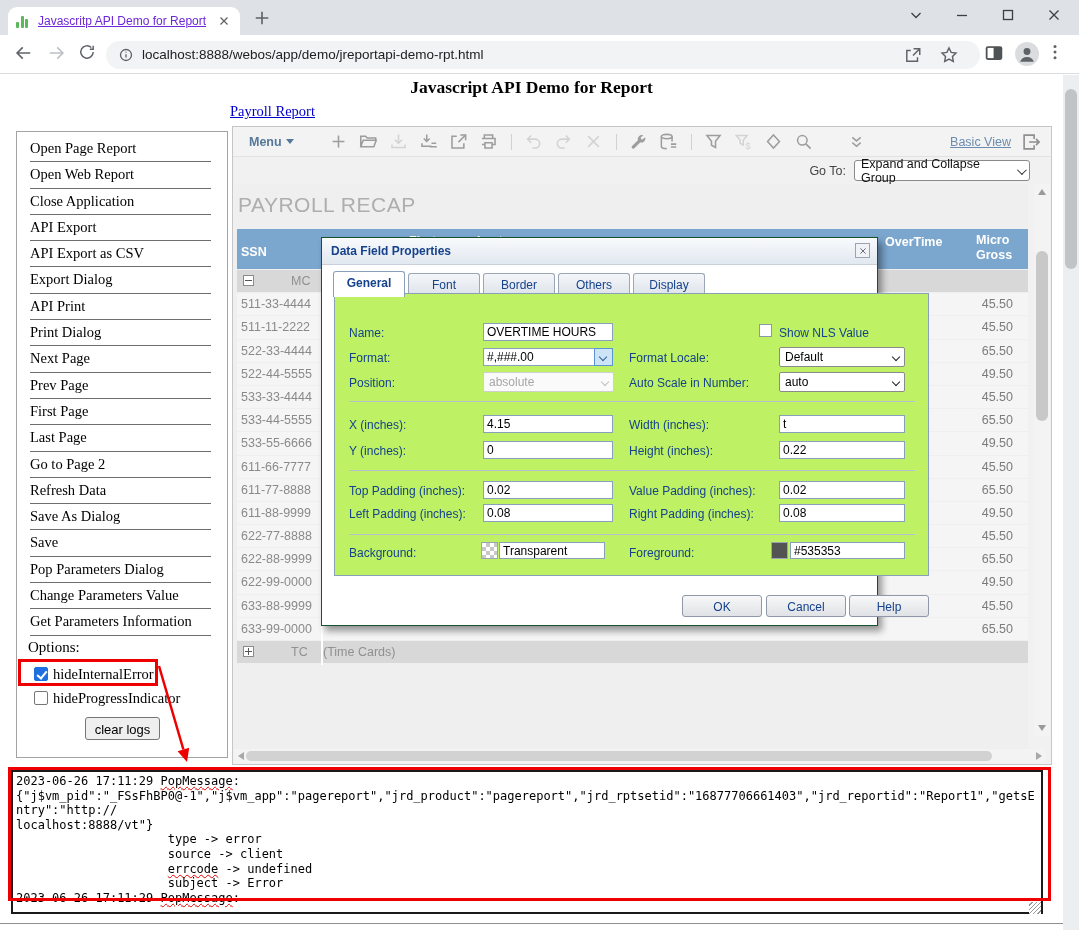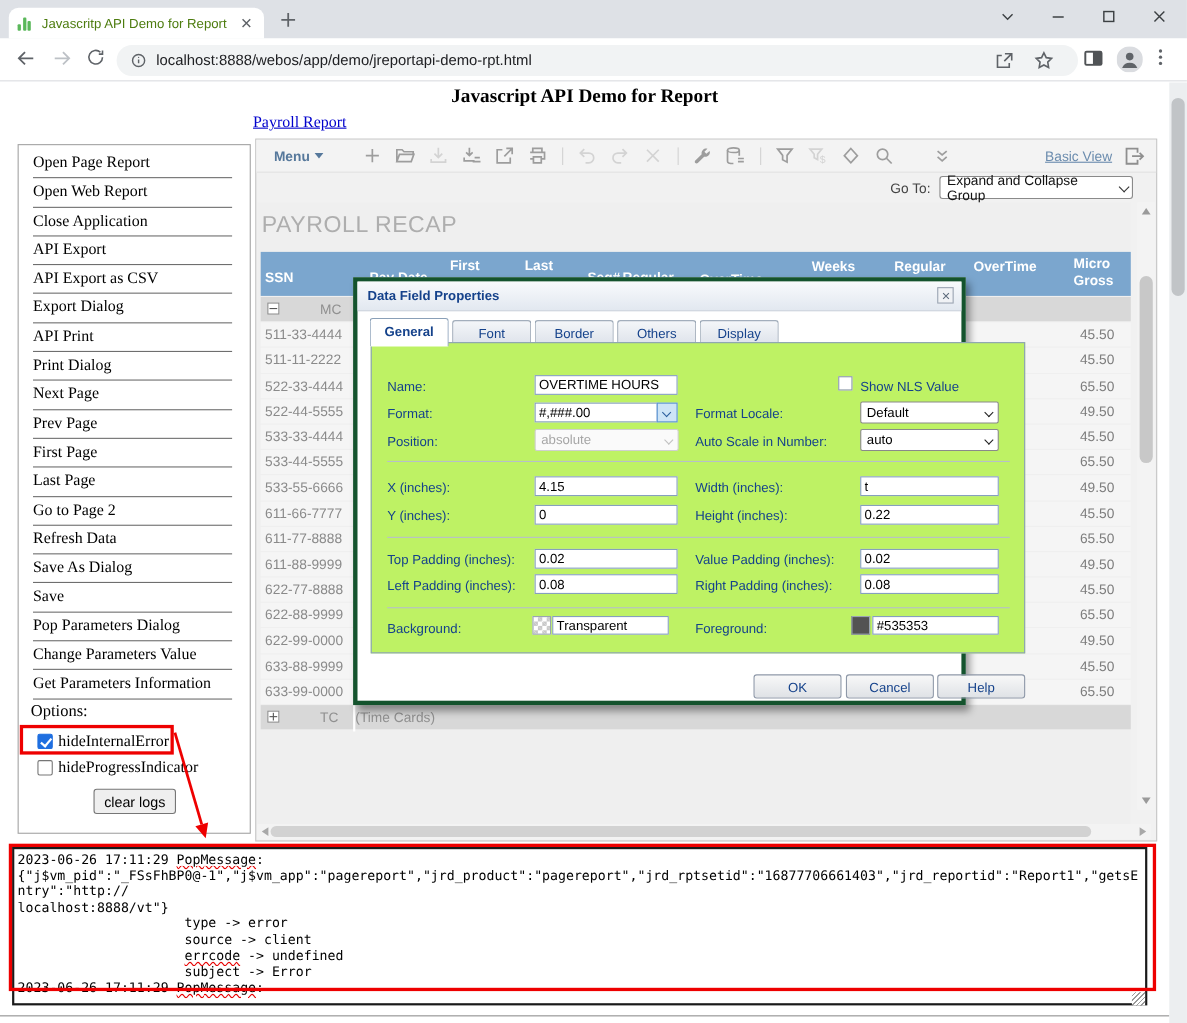--- a/index.html
+++ b/index.html
@@ -2,21 +2,21 @@
 <html><head>
 <meta charset="utf-8">
 <style>
   html,body{margin:0;padding:0;background:#fff;}
   .app{position:relative;width:1079px;height:930px;font-family:"Liberation Sans",sans-serif;overflow:hidden;background:#fff;}
   
   .tabstrip{position:absolute;left:0;top:0;width:1079px;height:35px;background:#dee1e6;}
   .tab{position:absolute;left:8px;top:7px;width:232px;height:28px;background:#fff;border-radius:9px 9px 0 0;display:flex;align-items:center;padding:0 8px;box-sizing:border-box;}
   .favicon{width:14px;height:14px;display:flex;align-items:flex-end;gap:1.5px;margin-right:8px;}
   .favicon i{display:block;width:3px;background:#5bb85b;border-radius:1px;}
-  .tab-title{font-size:12px;color:#4d7c0f;white-space:nowrap;overflow:hidden;flex:1;}
+  .tab-title{font-size:12px;color:#6d28d9;white-space:nowrap;overflow:hidden;flex:1;text-decoration:underline;}
   .tab-close{width:16px;height:16px;color:#5f6368;flex:0 0 auto;}
   .newtab{position:absolute;left:252px;top:8px;width:24px;height:24px;color:#5f6368;}
   .winctl{position:absolute;right:2px;top:0;height:30px;display:flex;}
   .winctl span{width:46px;display:flex;align-items:center;justify-content:center;color:#3c4043;}
   .ic{width:16px;height:16px;stroke:currentColor;fill:none;stroke-width:1.3;}
   .urlrow{position:absolute;left:0;top:35px;width:1079px;height:39px;background:#fff;border-bottom:1px solid #dadce0;box-sizing:border-box;}
   .navbtn{position:absolute;top:8px;width:22px;height:22px;color:#5f6368;}
   .navbtn.disabled{color:#bdc1c6;}
   .urlpill{position:absolute;left:106px;top:6px;width:874px;height:28px;border-radius:14px;background:#f1f3f4;}
   .url-info{position:absolute;left:12px;top:6px;width:16px;height:16px;color:#5f6368;}
@@ -87,21 +87,21 @@
   .vscroll .arr{position:absolute;left:4px;width:0;height:0;border-left:4px solid transparent;border-right:4px solid transparent;}
   .vscroll .up{top:5px;border-bottom:6px solid #9a9a9a;}
   .vscroll .dn{bottom:5px;border-top:6px solid #9a9a9a;}
   .vscroll .thumb{position:absolute;left:2px;top:67px;width:12px;height:170px;background:#c8c8c8;border-radius:6px;}
   .hscroll{position:absolute;left:1px;bottom:1px;height:14px;width:812px;background:#f3f3f3;}
   .hscroll .arr{position:absolute;top:3px;width:0;height:0;border-top:4px solid transparent;border-bottom:4px solid transparent;}
   .hscroll .lf{left:4px;border-right:6px solid #a8a8a8;}
   .hscroll .rt{right:4px;border-left:6px solid #a8a8a8;}
   .hscroll .thumb{position:absolute;left:12px;top:2px;width:746px;height:10px;background:#d2d2d2;border-radius:5px;}
   
-  .dialog{position:absolute;left:321px;top:177px;width:557px;height:389px;background:#fff;border:4px solid #14532d;box-shadow:4px 5px 7px rgba(0,0,0,.4);z-index:50;font-size:12px;box-sizing:border-box;}
+  .dialog{position:absolute;left:321px;top:162px;width:557px;height:389px;background:#fff;border:1px solid #14532d;box-shadow:4px 5px 7px rgba(0,0,0,.4);z-index:50;font-size:12px;box-sizing:border-box;}
   .dtitlebar{position:absolute;left:0;top:0;right:0;height:26px;background:linear-gradient(#f8fafc,#e2e8f0);border-bottom:1px solid #c9d0da;}
   .dtitle{position:absolute;left:9px;top:6px;font-weight:bold;font-size:12px;color:#15428b;}
   .dclose{position:absolute;right:7px;top:5px;width:15px;height:15px;border:1px solid #9aa4b2;background:#f0f2f5;color:#5d6b7c;box-sizing:border-box;}
   .dclose .ic{width:12px;height:12px;display:block;margin:0.5px auto;}
   .dtabs{position:absolute;left:11px;top:33px;display:flex;gap:3px;}
   .dtab{width:70px;height:22px;text-align:center;line-height:22px;color:#15428b;background:linear-gradient(#f4f6f9,#dde2ea);border:1px solid #9aa6b5;border-bottom:none;border-radius:3px 3px 0 0;margin-top:2px;}
   .dtab.active{background:#fff;height:25px;margin-top:0;font-weight:bold;border-color:#8aa0b8;position:relative;z-index:2;}
   .dcontent{position:absolute;left:12px;top:55px;width:595px;height:283px;border:1px solid #8aa0b8;background:#bef264;box-sizing:border-box;}
   .dlabel{position:absolute;color:#15428b;white-space:nowrap;}
   .dinput{position:absolute;height:18px;border:1px solid #86a0bd;font-family:"Liberation Sans",sans-serif;font-size:12px;color:#000;padding:0 3px;box-sizing:border-box;background:#fff;}

